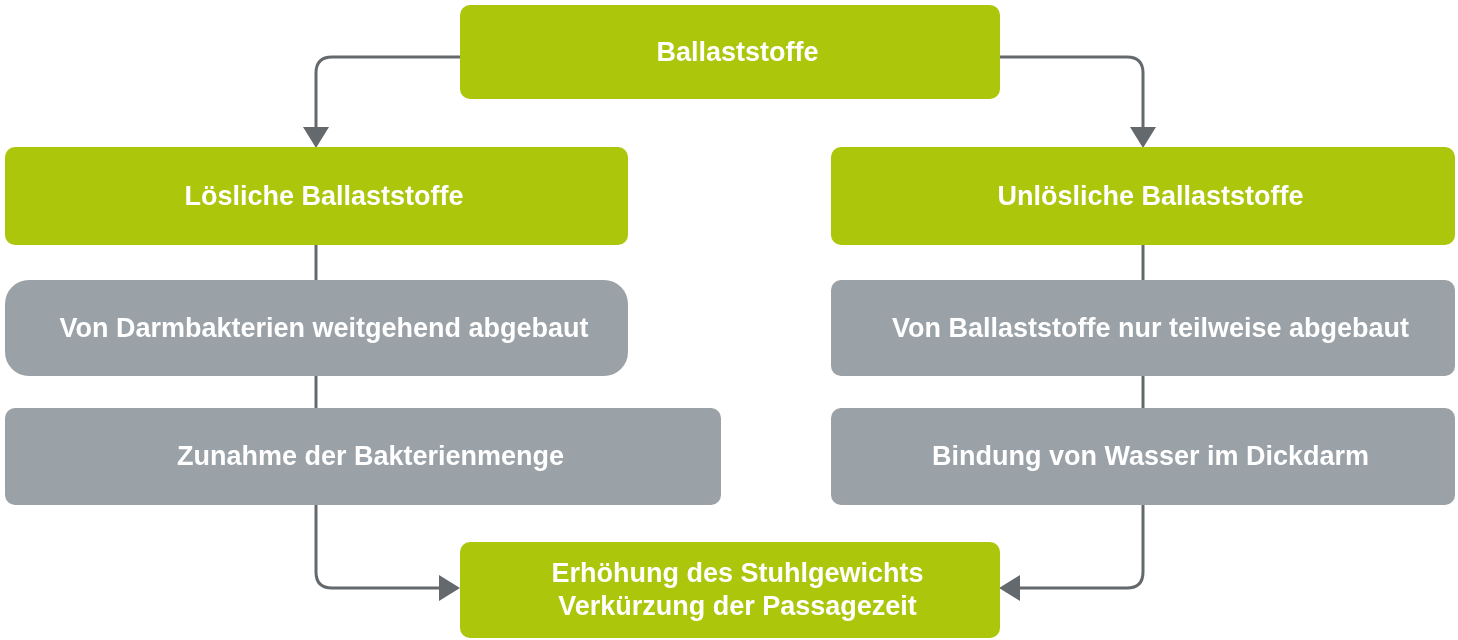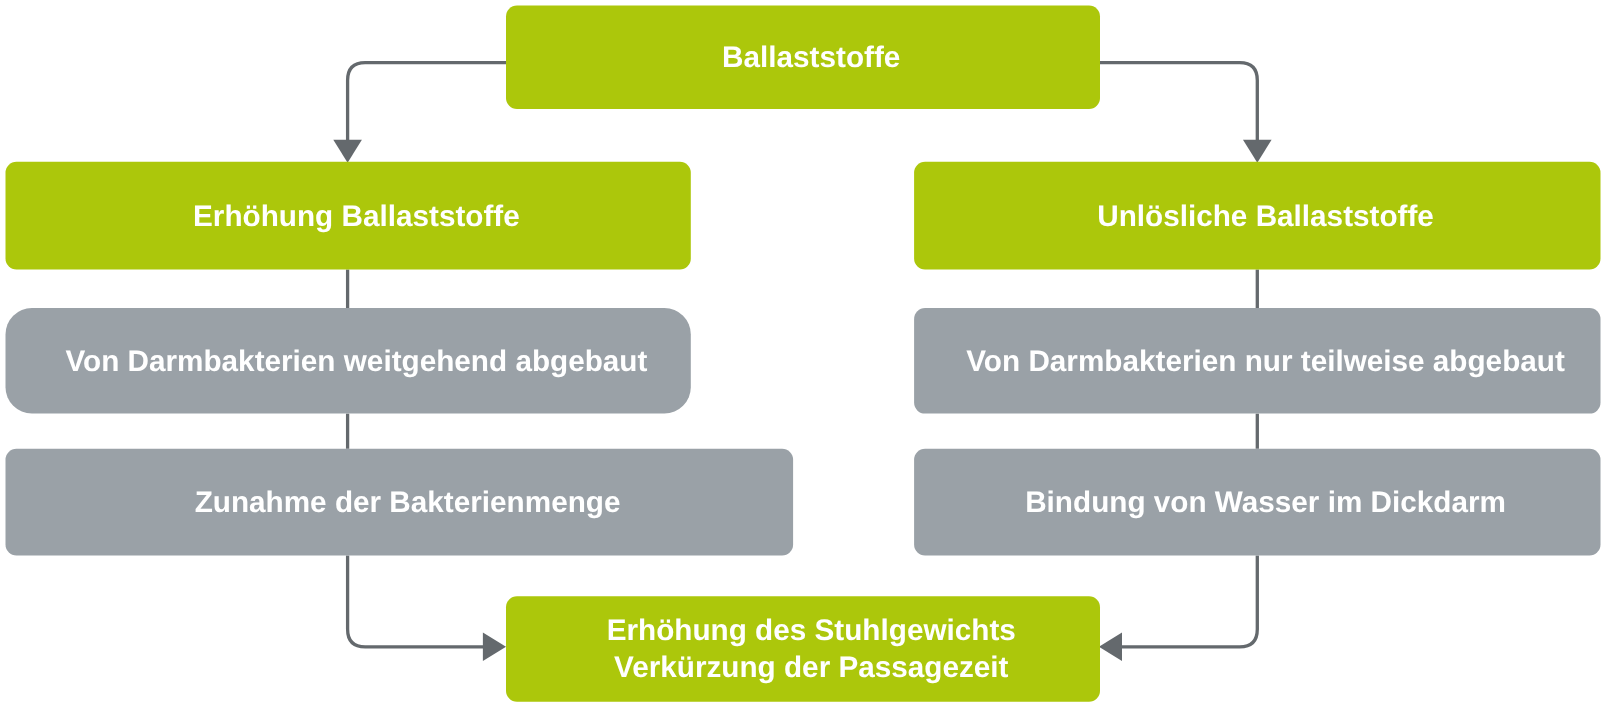--- a/index.html
+++ b/index.html
@@ -104,33 +104,33 @@
       <path d="M 1143 505 L 1143 572 Q 1143 588 1127 588 L 1019 588"></path>
       <polygon points="1020,575 1020,601 999,588"></polygon>
     </g>
   </svg>
 
   <div class="node node--green node-root">
     <span>Ballaststoffe</span>
   </div>
 
   <div class="node node--green node-soluble">
-    <span>Erhöhung Ballaststoffe</span>
+    <span>Lösliche Ballaststoffe</span>
   </div>
 
   <div class="node node--green node-insoluble">
     <span>Unlösliche Ballaststoffe</span>
   </div>
 
   <div class="node node--gray node-sol-1">
     <span>Von Darmbakterien weitgehend abgebaut</span>
   </div>
 
   <div class="node node--gray node-insol-1">
-    <span>Von Darmbakterien nur teilweise abgebaut</span>
+    <span>Von Ballaststoffe nur teilweise abgebaut</span>
   </div>
 
   <div class="node node--gray node-sol-2">
     <span>Zunahme der Bakterienmenge</span>
   </div>
 
   <div class="node node--green node-result">
     <span>Erhöhung des Stuhlgewichts</span>
     <span>Verkürzung der Passagezeit</span>
   </div>

